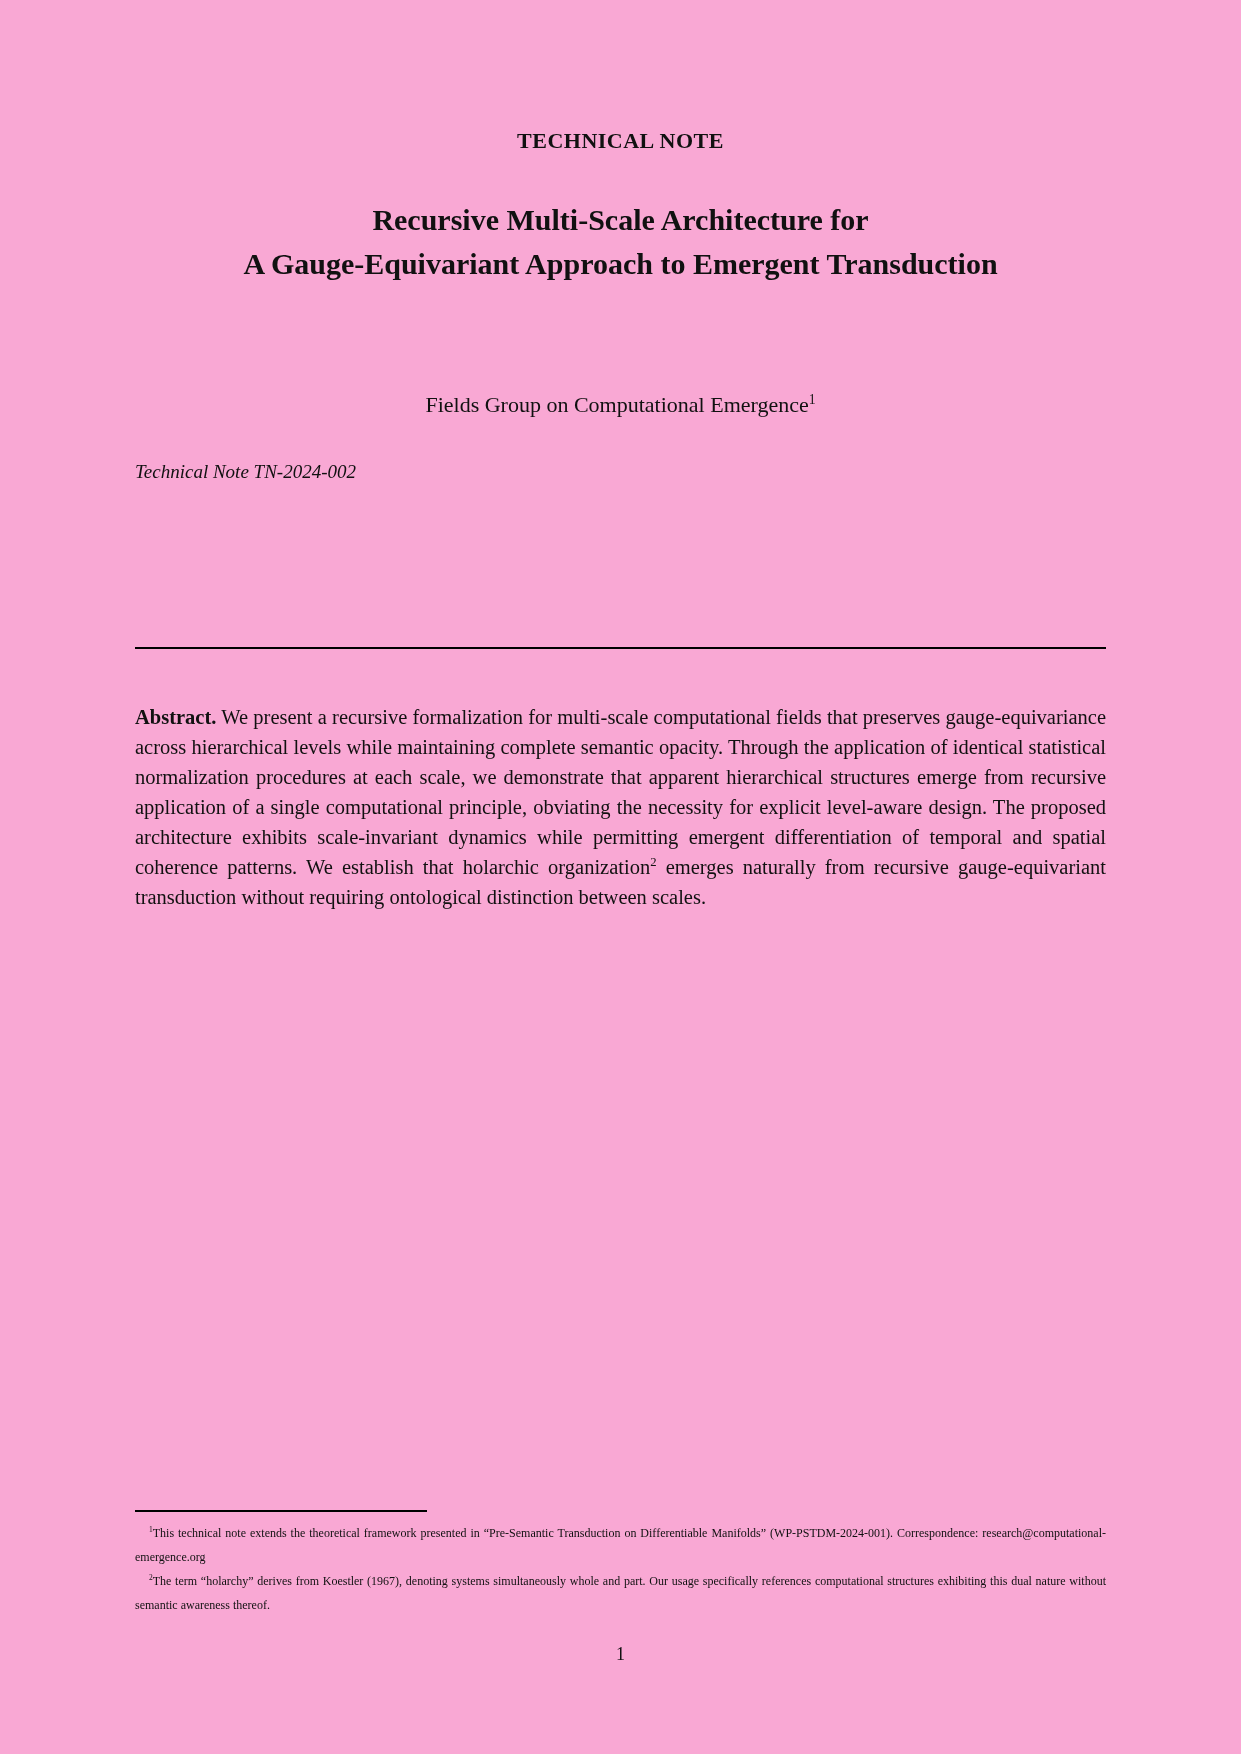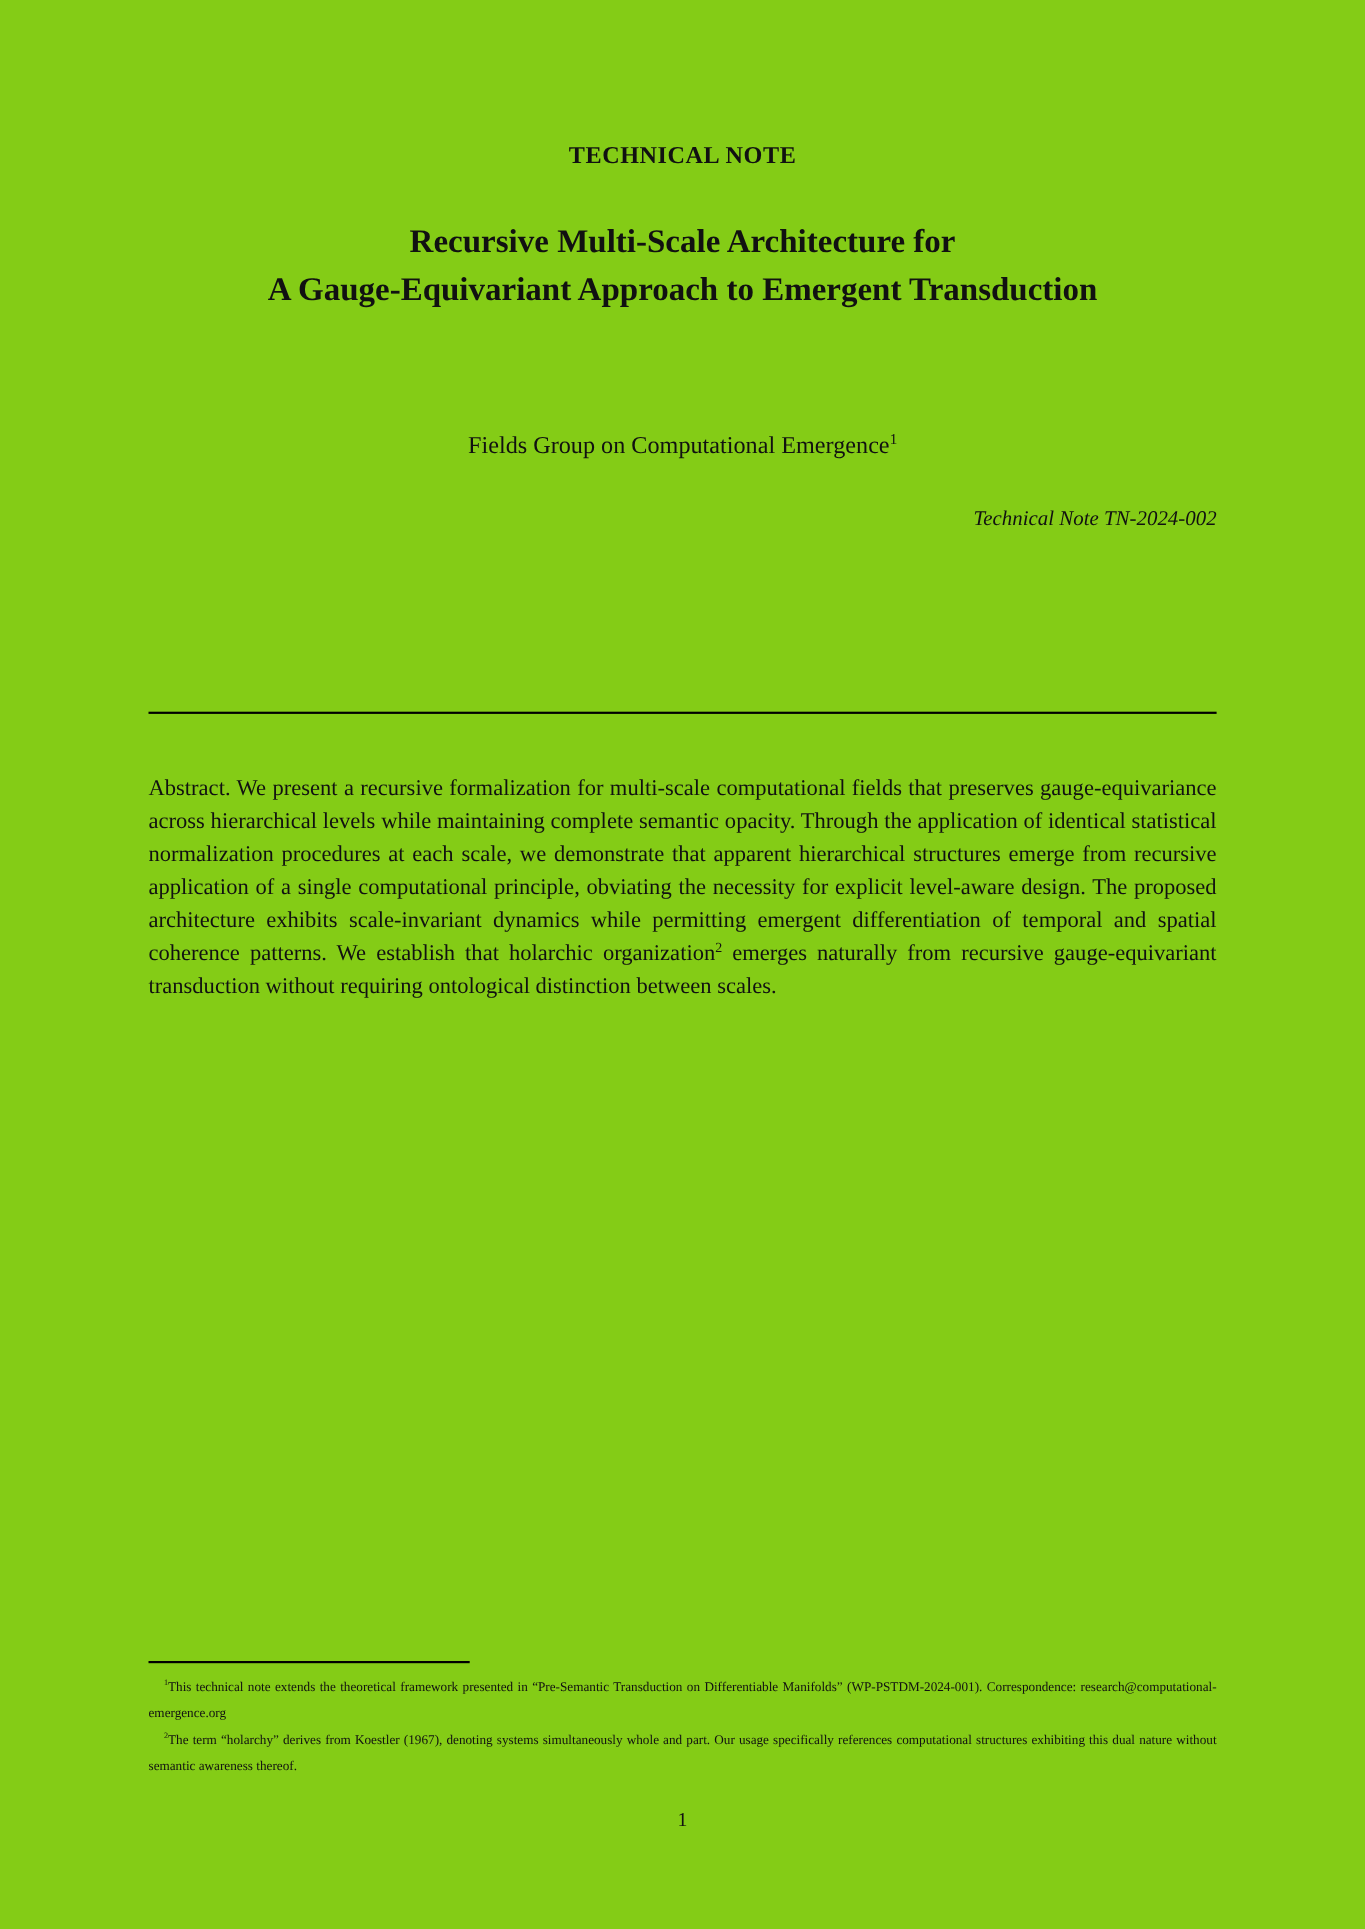--- a/index.html
+++ b/index.html
@@ -7,21 +7,21 @@
   body {
     width: 1241px;
     height: 1754px;
     position: relative;
     font-family: "Liberation Serif", "DejaVu Serif", serif;
     color: #111111;
   }
   .page {
     position: absolute;
     inset: 0;
-    background: #84cc16;
+    background: #f9a8d4;
   }
   .block {
     position: absolute;
     left: 135px;
     width: 971px;
   }
   .doc-header {
     top: 128px;
     text-align: center;
     font-weight: bold;
@@ -35,38 +35,38 @@
     font-size: 30px;
     line-height: 44px;
   }
   .doc-author {
     top: 392px;
     text-align: center;
     font-size: 22px;
   }
   .doc-meta {
     top: 458px;
-    text-align: right;
+    text-align: left;
     font-style: italic;
     font-size: 19px;
     line-height: 28px;
   }
   .main-rule {
     top: 647px;
     height: 2px;
     background: #000000;
   }
   .doc-abstract {
     top: 702px;
     font-size: 20.5px;
     line-height: 30px;
     text-align: justify;
   }
   .doc-abstract .abstract-label {
-    font-weight: normal;
+    font-weight: bold;
   }
   sup {
     font-size: 62%;
     vertical-align: super;
     line-height: 0;
   }
   .footnote-rule {
     top: 1510px;
     width: 292px;
     height: 2px;

